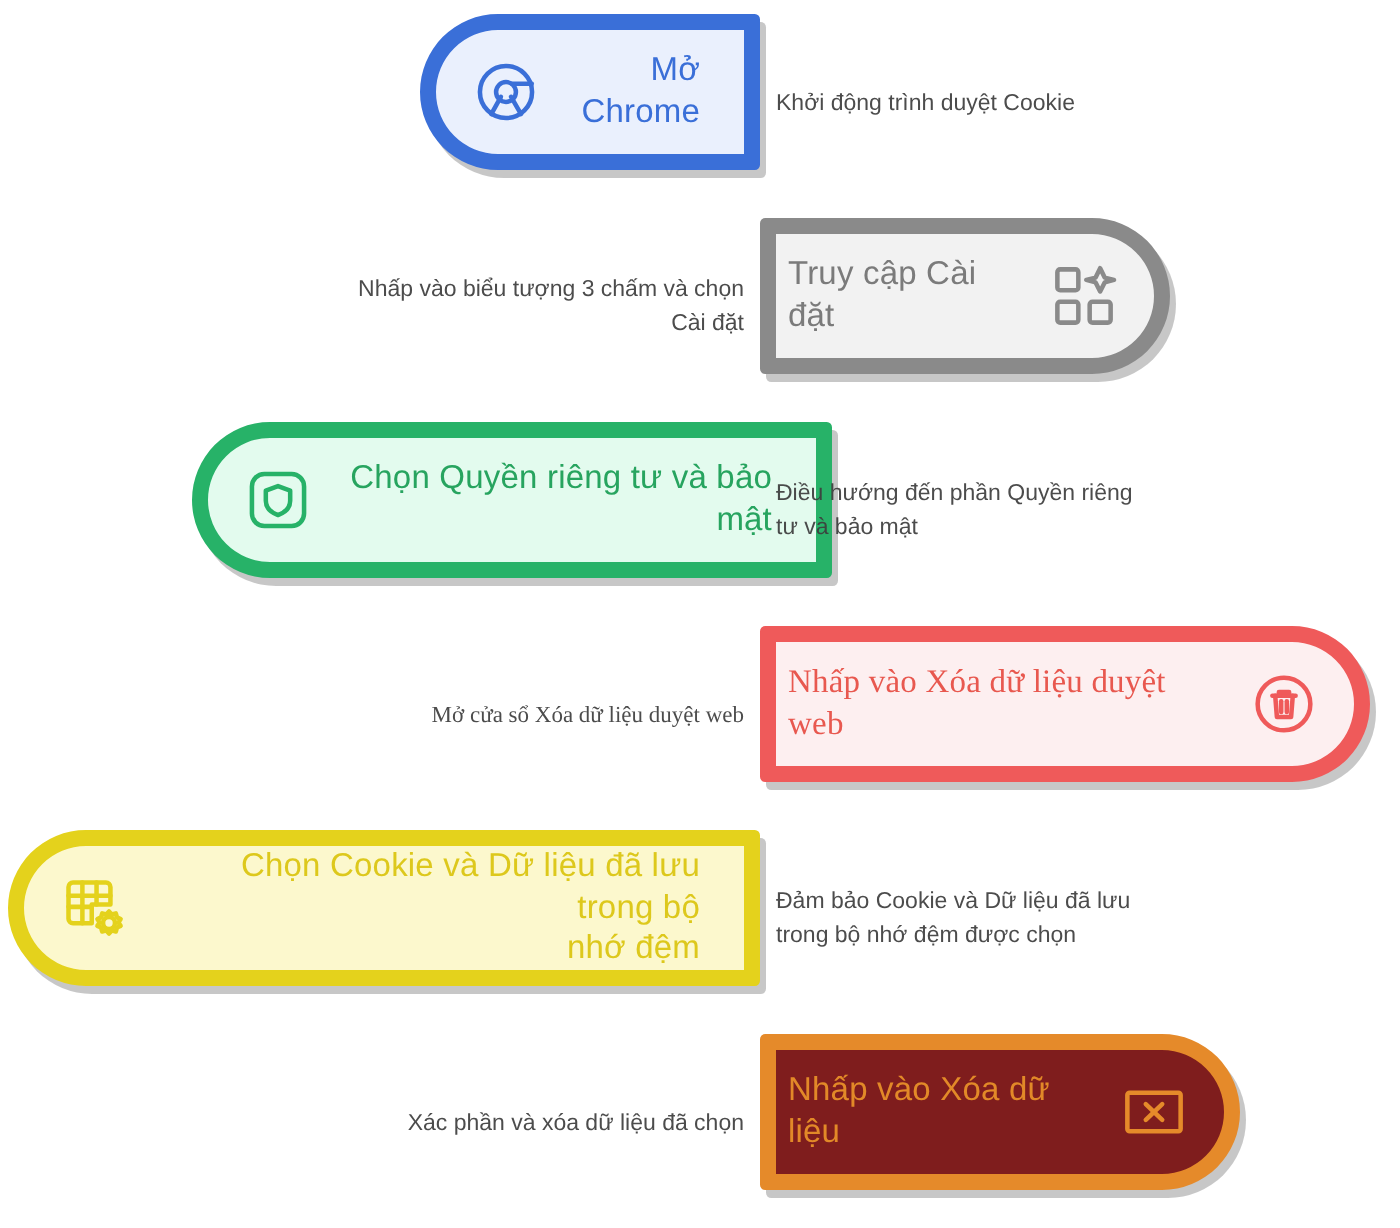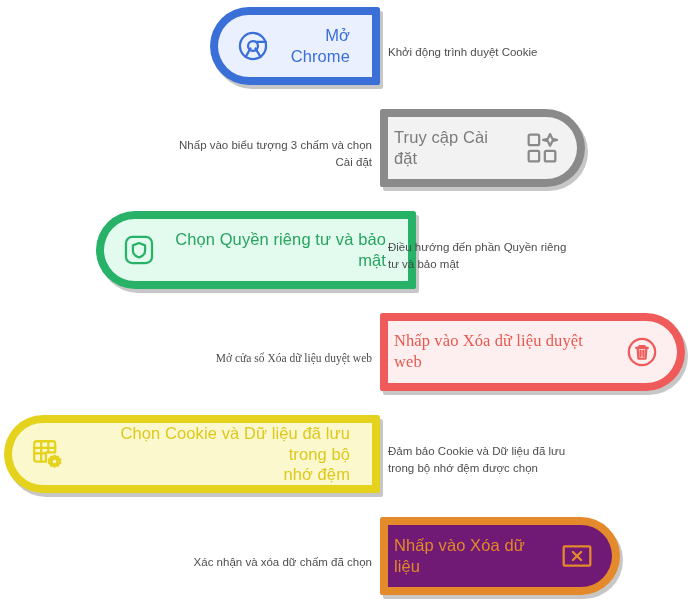--- a/index.html
+++ b/index.html
@@ -191,27 +191,27 @@
           </svg>
         </span>
         <span class="card-label" style="color: rgb(221, 200, 28);">Chọn Cookie và Dữ liệu đã lưu trong bộ
 nhớ đệm</span>
       </div>
       <div class="desc">
         <span>Đảm bảo Cookie và Dữ liệu đã lưu trong bộ nhớ đệm được chọn</span>
       </div>
     </div>
     <div class="row right" style="top: 511px;">
-      <div class="card" style="width: 240px; background: #701a75; border-color: rgb(229, 138, 42);">
+      <div class="card" style="width: 240px; background: #7f1d1d; border-color: rgb(229, 138, 42);">
         <span class="card-icon">
           <svg viewBox="0 0 24 24" fill="none" stroke="#e58a2a" stroke-width="1.6" stroke-linecap="round" stroke-linejoin="round">
             <rect x="2.6" y="5.2" width="18.8" height="13.6" rx="0.8"></rect>
             <line x1="9.1" y1="9.2" x2="14.9" y2="14.8"></line>
             <line x1="14.9" y1="9.2" x2="9.1" y2="14.8"></line>
           </svg>
         </span>
         <span class="card-label" style="color: rgb(226, 137, 40);">Nhấp vào Xóa dữ liệu</span>
       </div>
       <div class="desc">
-        <span>Xác nhận và xóa dữ chấm đã chọn</span>
+        <span>Xác phần và xóa dữ liệu đã chọn</span>
       </div>
     </div>
   </div>
 
 </body></html>

